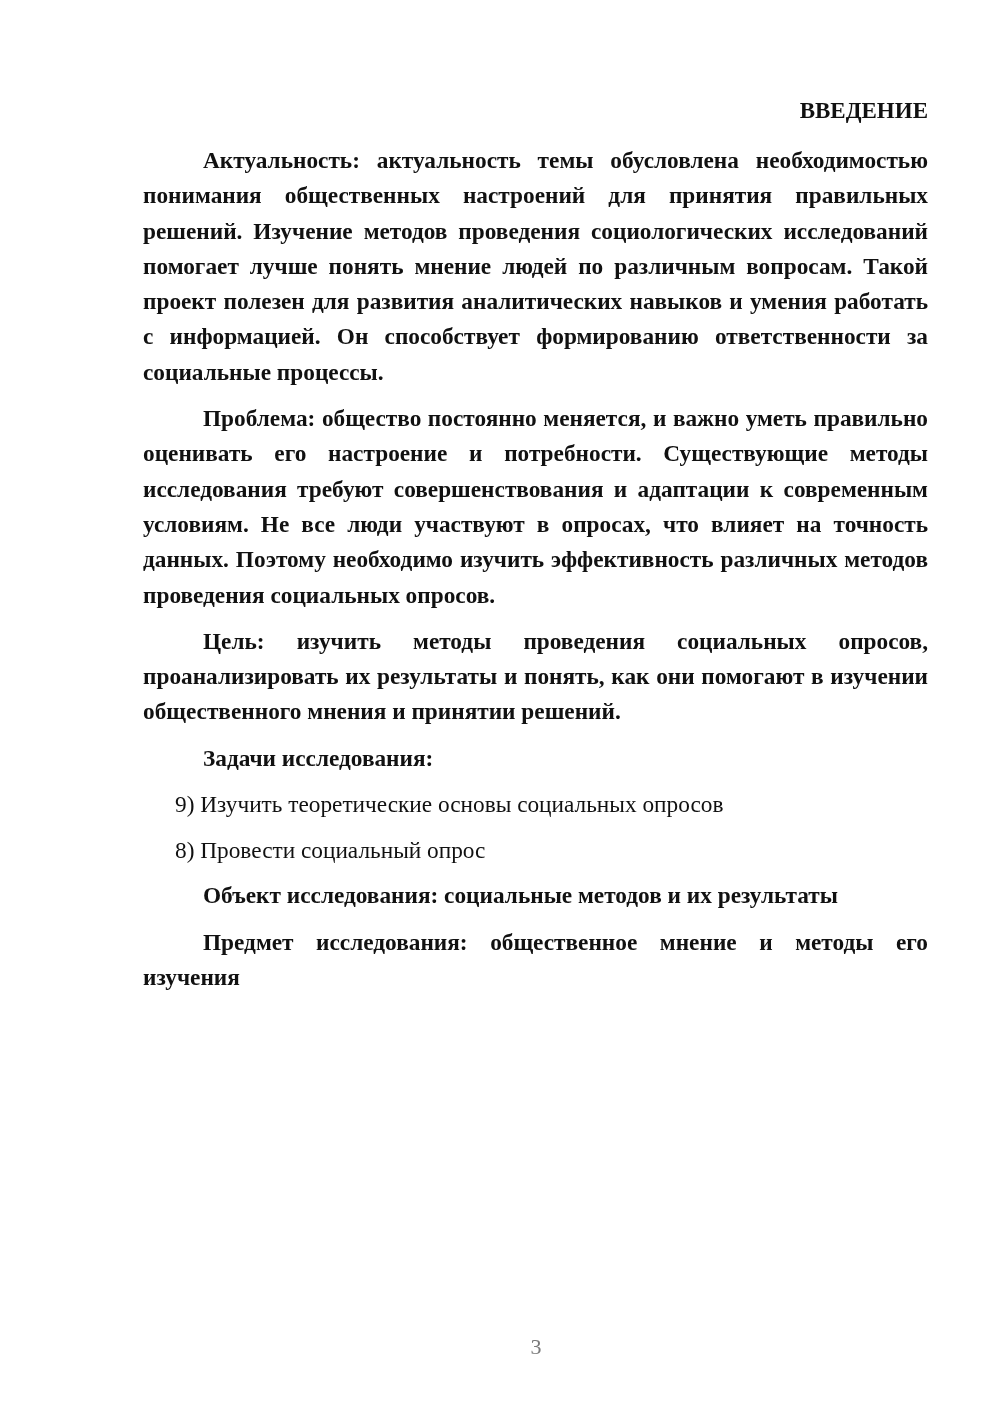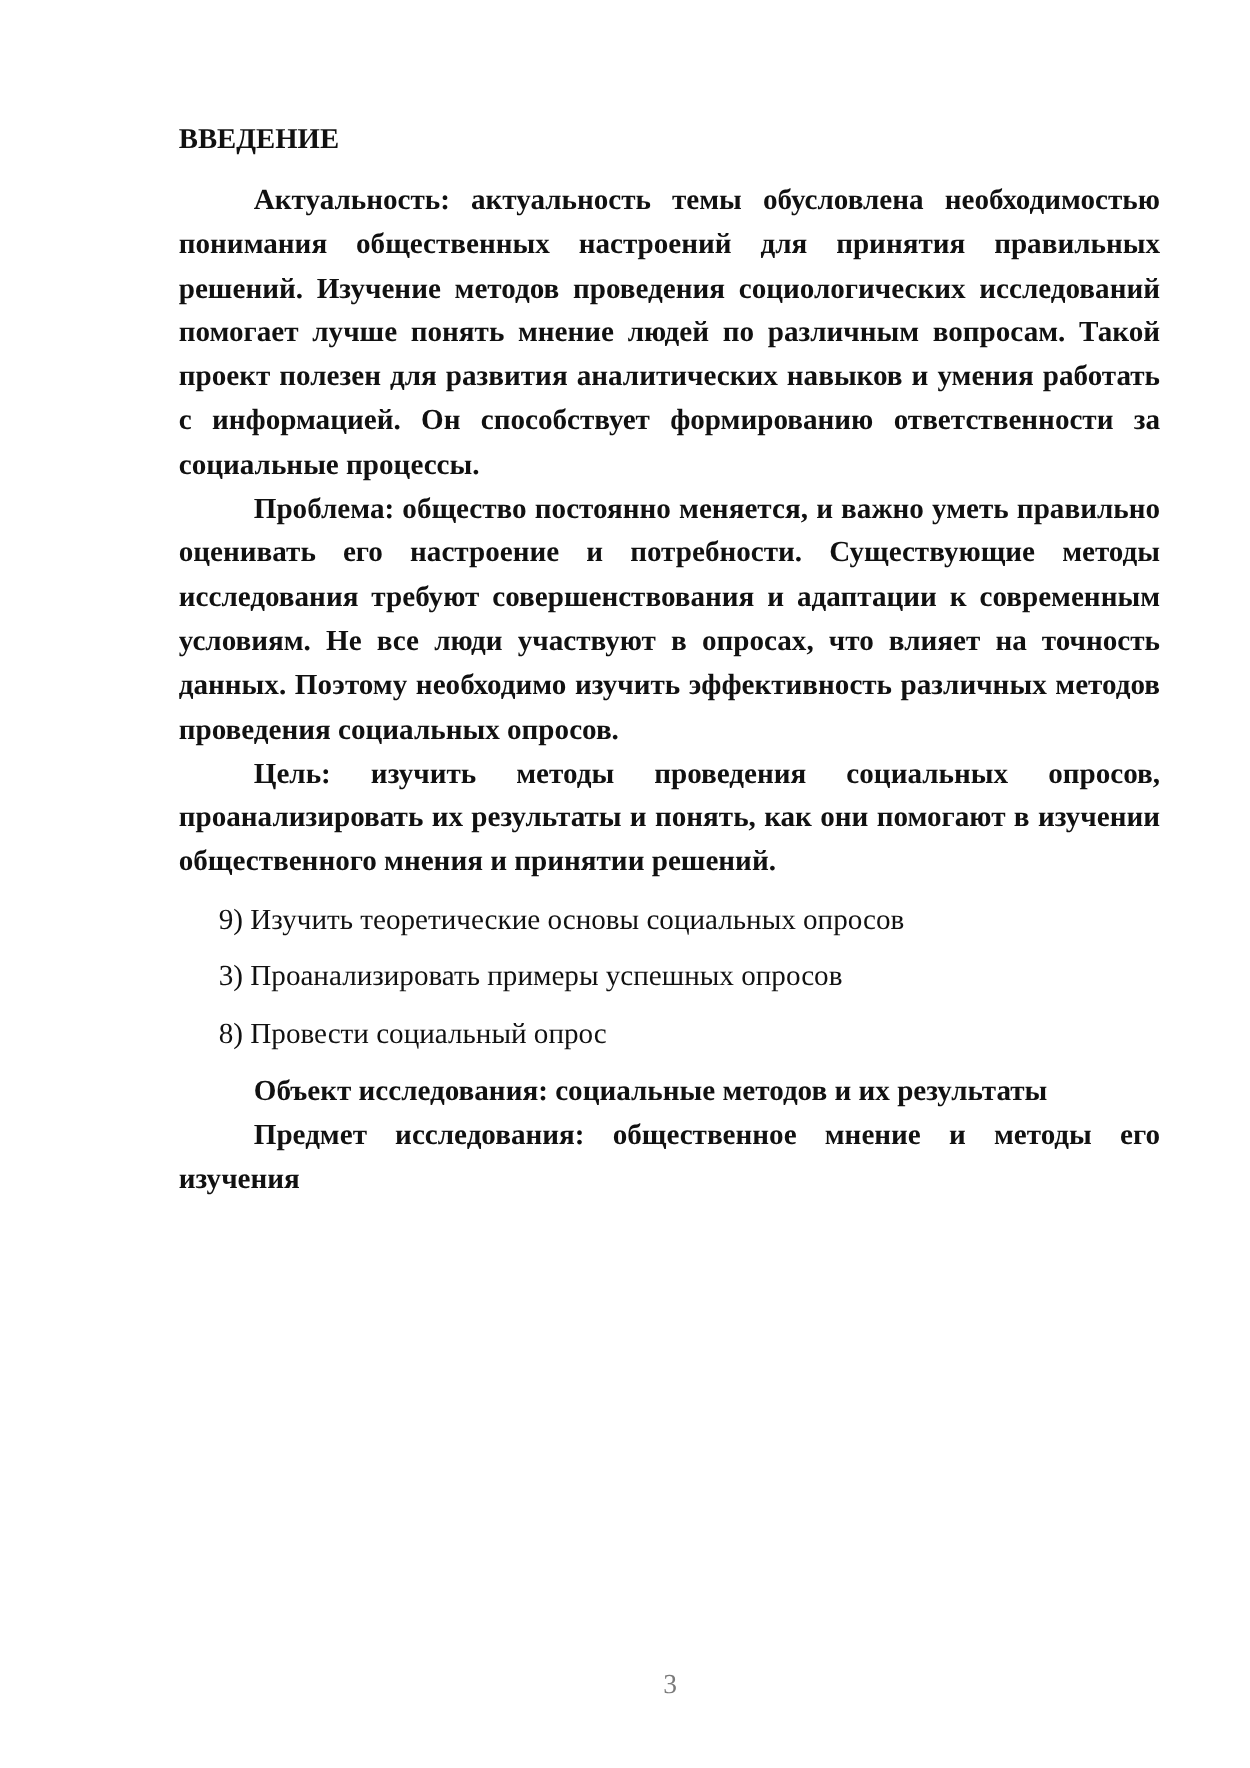--- a/index.html
+++ b/index.html
@@ -8,24 +8,24 @@
       position: absolute; left: 0; top: 0; width: 1000px; height: 1414px;
       background: #ffffff; color: #111111;
       font-family: "Liberation Serif", "DejaVu Serif", serif;
     }
     .content {
       position: absolute; left: 143px; top: 94px; width: 785px;
       font-size: 23.3px; line-height: 35.3px;
     }
     h1 {
       margin: 0 0 15px 0; font-size: 23px; font-weight: bold;
-      text-align: left; line-height: 34px; padding-left: 0px;
+      text-align: right; line-height: 34px; padding-left: 0px;
     }
     p { margin: 0; text-align: justify; text-indent: 60px; font-weight: bold; }
-    p.gap { }
+    p.gap { margin-top: 11px; }
     .task-list { margin: 11px 0 0 0; padding: 0; list-style: none; }
     .task-list li { margin: 0 0 10.3px 0; padding-left: 32px; text-indent: 0; }
     .page-number {
       position: absolute; left: 0; width: 1000px; top: 1334px;
       text-align: center; font-size: 22px; color: #7a7a7a;
       padding-left: 72px; box-sizing: border-box;
     }
   </style>
 </head>
 <body>
@@ -33,24 +33,24 @@
 <div class="page">
   <div class="content">
     <h1>ВВЕДЕНИЕ</h1>
 
     <p>Актуальность: актуальность темы обусловлена необходимостью понимания общественных настроений для принятия правильных решений. Изучение методов проведения социологических исследований помогает лучше понять мнение людей по различным вопросам. Такой проект полезен для развития аналитических навыков и умения работать с информацией. Он способствует формированию ответственности за социальные процессы.</p>
 
     <p class="gap">Проблема: общество постоянно меняется, и важно уметь правильно оценивать его настроение и потребности. Существующие методы исследования требуют совершенствования и адаптации к современным условиям. Не все люди участвуют в опросах, что влияет на точность данных. Поэтому необходимо изучить эффективность различных методов проведения социальных опросов.</p>
 
     <p class="gap">Цель: изучить методы проведения социальных опросов, проанализировать их результаты и понять, как они помогают в изучении общественного мнения и принятии решений.</p>
 
+    <p class="gap">Задачи исследования:</p>
 
     <ul class="task-list">
       <li>9) Изучить теоретические основы социальных опросов</li>
-      <li>3) Проанализировать примеры успешных опросов</li>
       <li>8) Провести социальный опрос</li>
     </ul>
 
     <p>Объект исследования: социальные методов и их результаты</p>
 
     <p class="gap">Предмет исследования: общественное мнение и методы его изучения</p>
 
 
   </div>
 

